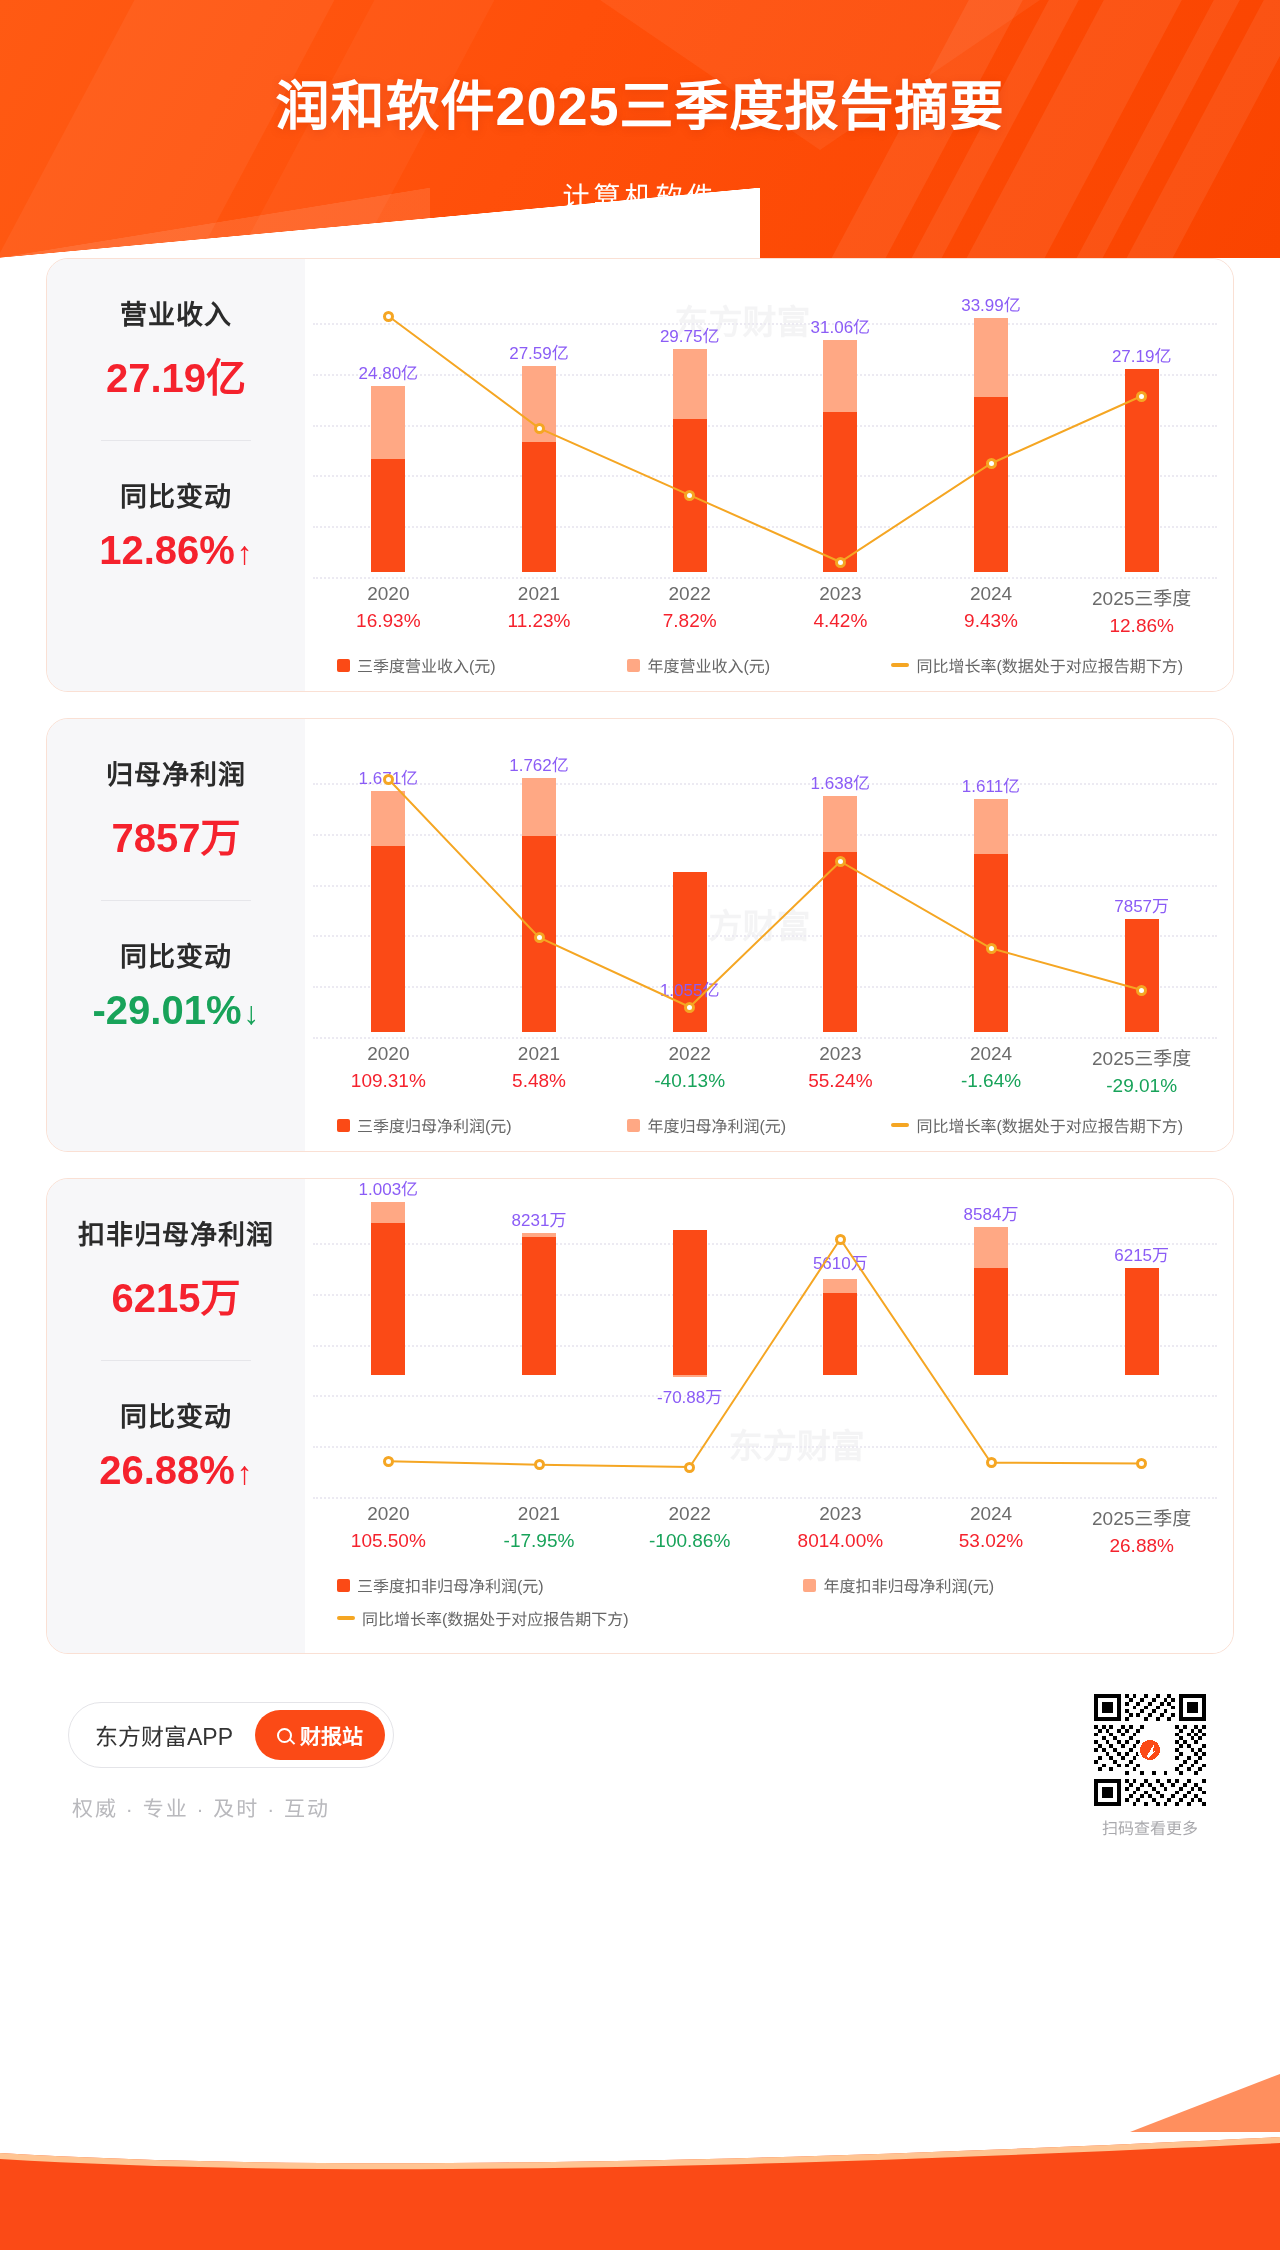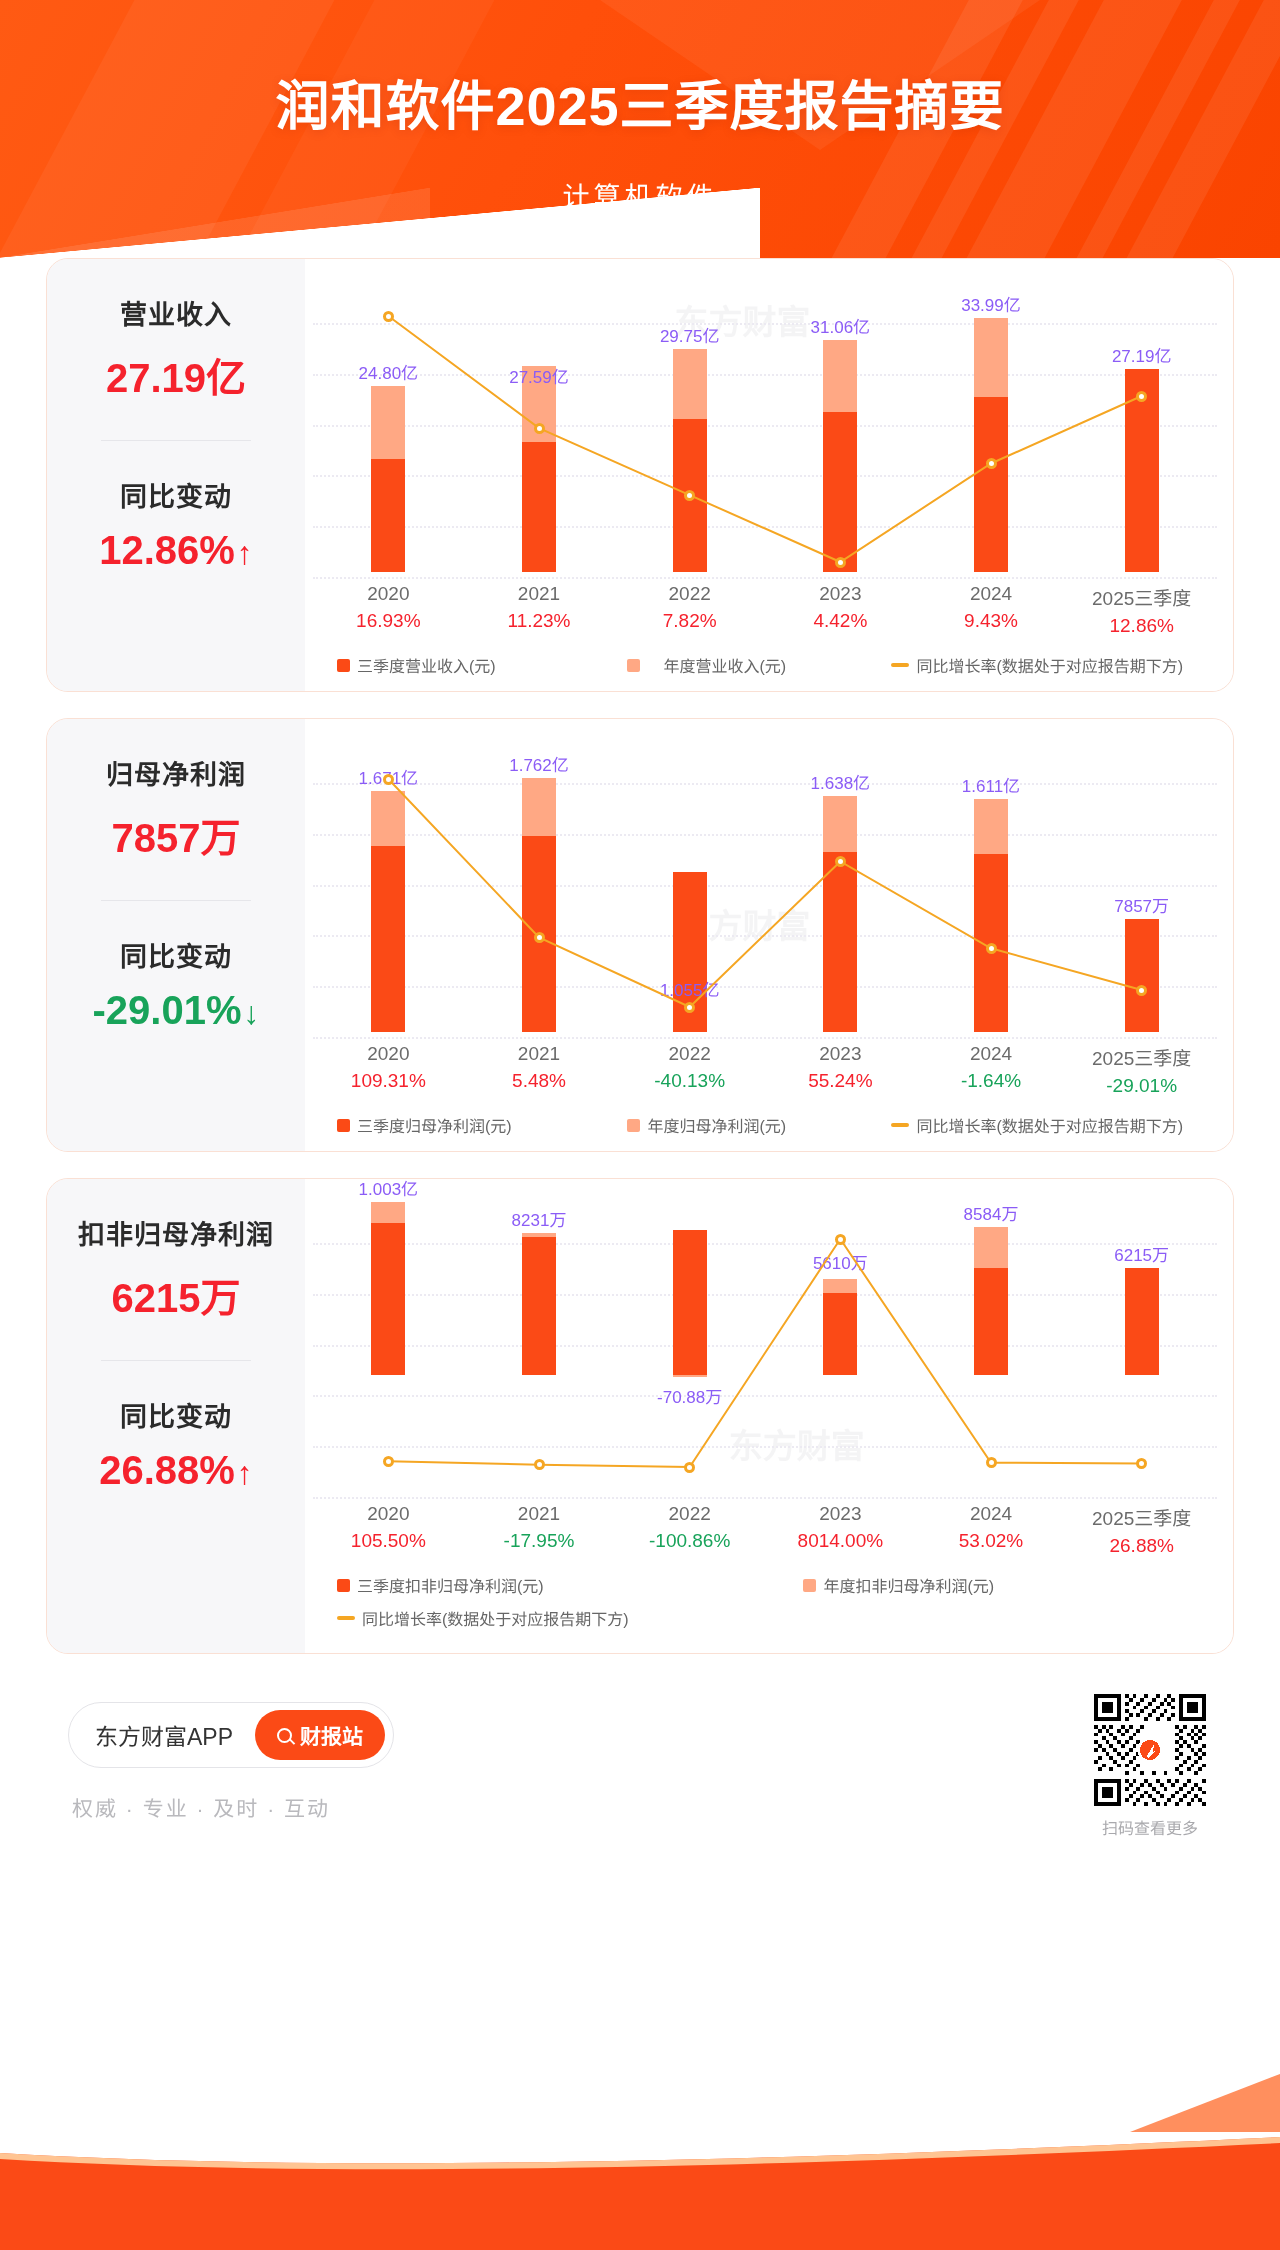--- a/index.html
+++ b/index.html
@@ -187,21 +187,21 @@
               <div class="gridline" style="top: 249.2px;"></div>
               <div class="gridline" style="top: 300px;"></div>
               <div class="bar-col" style="left: 0%; width: 16.6667%; height: 300px; bottom: 0px;">
                 <div class="seg-year" style="top: 109.417px; height: 185.498px;"></div>
                 <div class="seg-q3" style="top: 182.345px; height: 112.57px;"></div>
                 <div class="barlabel" style="top: 82.417px;">24.80亿</div>
               </div>
               <div class="bar-col" style="left: 16.6667%; width: 16.6667%; height: 300px; bottom: 0px;">
                 <div class="seg-year" style="top: 88.5485px; height: 206.367px;"></div>
                 <div class="seg-q3" style="top: 164.693px; height: 130.223px;"></div>
-                <div class="barlabel" style="top: 61.5485px; margin-top: 24px;">27.59亿</div>
+                <div class="barlabel" style="top: 61.5485px;">27.59亿</div>
               </div>
               <div class="bar-col" style="left: 33.3333%; width: 16.6667%; height: 300px; bottom: 0px;">
                 <div class="seg-year" style="top: 72.3922px; height: 222.523px;"></div>
                 <div class="seg-q3" style="top: 141.58px; height: 153.335px;"></div>
                 <div class="barlabel" style="top: 45.3922px;">29.75亿</div>
               </div>
               <div class="bar-col" style="left: 50%; width: 16.6667%; height: 300px; bottom: 0px;">
                 <div class="seg-year" style="top: 62.5937px; height: 232.322px;"></div>
                 <div class="seg-q3" style="top: 134.848px; height: 160.067px;"></div>
                 <div class="barlabel" style="top: 35.5937px;">31.06亿</div>
@@ -249,21 +249,21 @@
               <div class="axis-cell">
                 <div class="axis-year">2025三季度</div>
                 <div class="axis-pct">12.86%</div>
               </div>
             </div>
             <div class="legend">
               <div class="lg" style="width: 33%;">
                 <span class="lg-sq" style="background: rgb(251, 74, 22);"></span>
                 <span>三季度营业收入(元)</span>
               </div>
-              <div class="lg" style="width: 30%; gap: 16px;">
+              <div class="lg" style="width: 30%;">
                 <span class="lg-sq" style="background: rgb(255, 168, 132);"></span>
                 <span>年度营业收入(元)</span>
               </div>
               <div class="lg">
                 <span class="lg-line" style="background: rgb(245, 166, 35);"></span>
                 <span>同比增长率(数据处于对应报告期下方)</span>
               </div>
             </div>
           </div>
         </div>

